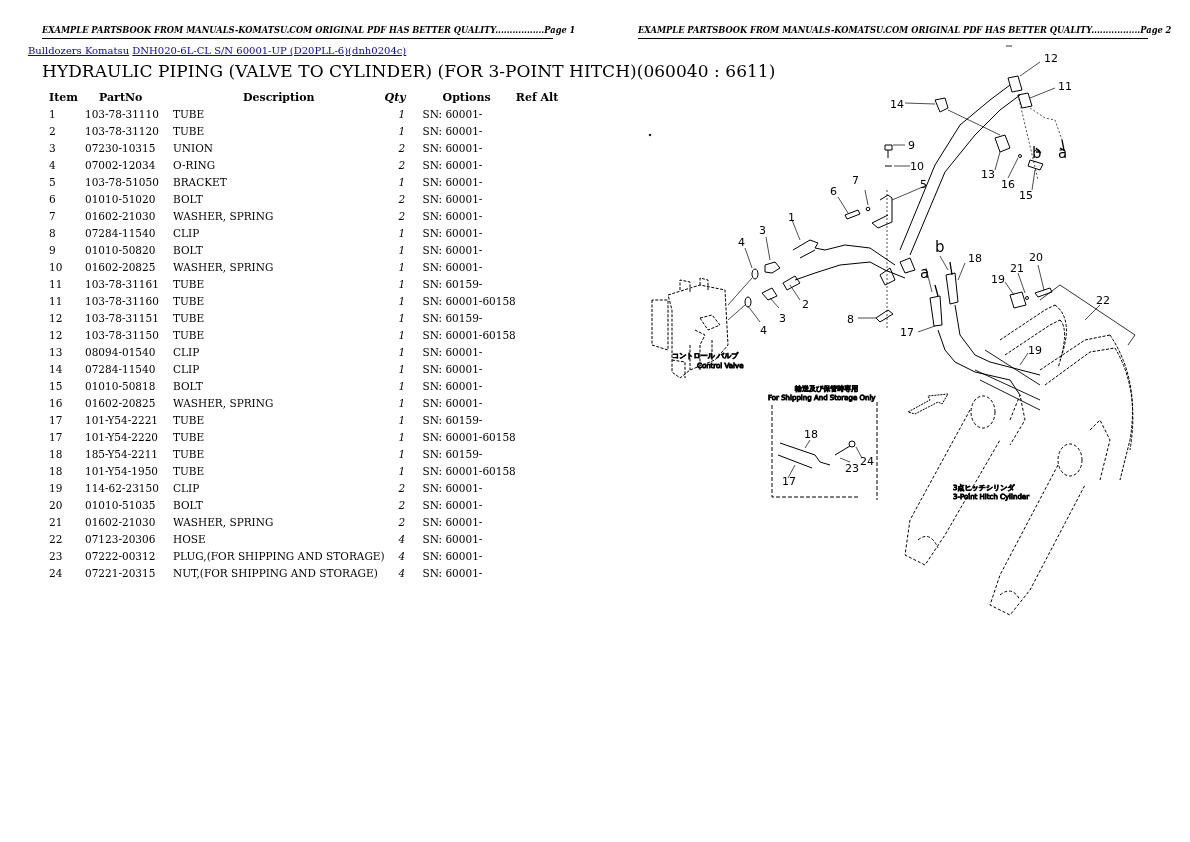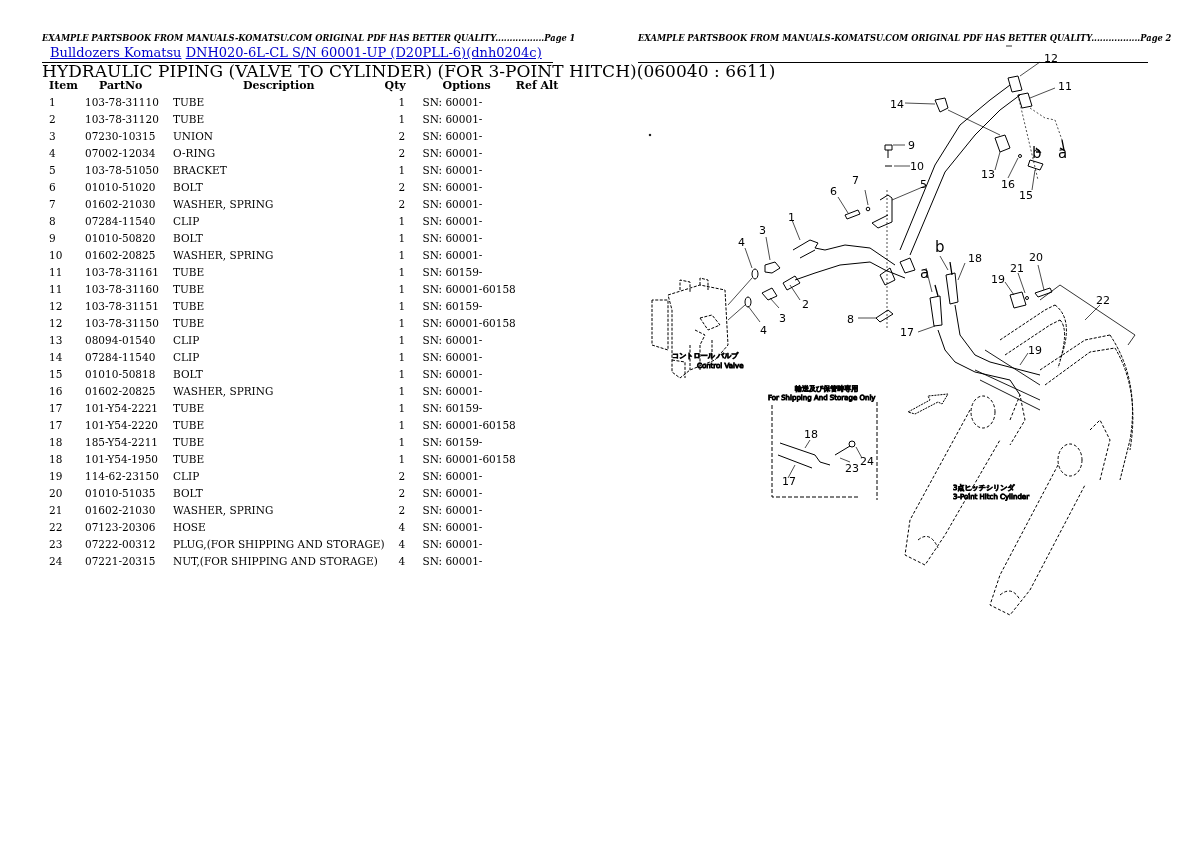--- a/index.html
+++ b/index.html
@@ -1,29 +1,29 @@
 <!DOCTYPE html>
 <html><head>
   <meta charset="utf-8">
   <style>
     html, body { margin:0; padding:0; background:#ffffff; }
     body { width:1190px; height:842px; position:relative; overflow:hidden; font-family:"DejaVu Serif", "Liberation Serif", serif; color:#000; }
-    .page-header { position:absolute; top:25px; height:12px; font-family:"DejaVu Serif","Liberation Serif",serif; font-style:italic; font-weight:bold; font-size:8.3px; text-align:center; border-bottom:1px solid #000; padding-bottom:17px; white-space:nowrap;margin-top:8px; }
+    .page-header { position:absolute; top:25px; height:12px; font-family:"DejaVu Serif","Liberation Serif",serif; font-style:italic; font-weight:bold; font-size:8.3px; text-align:center; border-bottom:1px solid #000; padding-bottom:1px; white-space:nowrap; }
     #hdr1 { left:42px; width:511px; }
     #hdr2 { left:638px; width:510px; }
-    .breadcrumb { position:absolute; left:50px; top:45px; font-size:13px; white-space:nowrap; }
+    .breadcrumb { position:absolute; left:28px; top:45px; font-size:10px; white-space:nowrap; }
     .breadcrumb a { color:#0000cc; text-decoration:underline; cursor:pointer; }
     .subtitle { position:absolute; left:42px; top:61px; font-size:17px; white-space:nowrap; letter-spacing:0.05px; }
-    table.parts { position:absolute; left:42px; top:77px; border-collapse:collapse; font-size:10.5px; }
+    table.parts { position:absolute; left:42px; top:89px; border-collapse:collapse; font-size:10.5px; }
     table.parts th { font-weight:bold; font-size:11px; height:16px; padding:0; text-align:left; white-space:nowrap; }
     table.parts td { height:17px; padding:0; white-space:nowrap; vertical-align:middle; }
     .c-item { width:36px; padding-left:7px !important; }
     .c-part { width:74px; }
     .c-desc { width:204px;margin-top:40px; }
-    .c-qty { width:24px; }
+    .c-qty { width:24px;font-style:italic; }
     .c-opt { width:70px; }
     .c-ref { width:60px; }
     th.c-item { padding-left:7px !important; }
     th.c-part { padding-left:14px !important; }
     th.c-desc { text-align:center !important; }
     th.c-qty { padding-left:0; }
     th.c-opt { padding-left:20px !important; }
     td.c-qty { padding-left:14px !important; }
     td.c-opt { padding-left:0 !important; }
     .diagram { position:absolute; left:640px; top:40px; width:510px; height:590px; }

